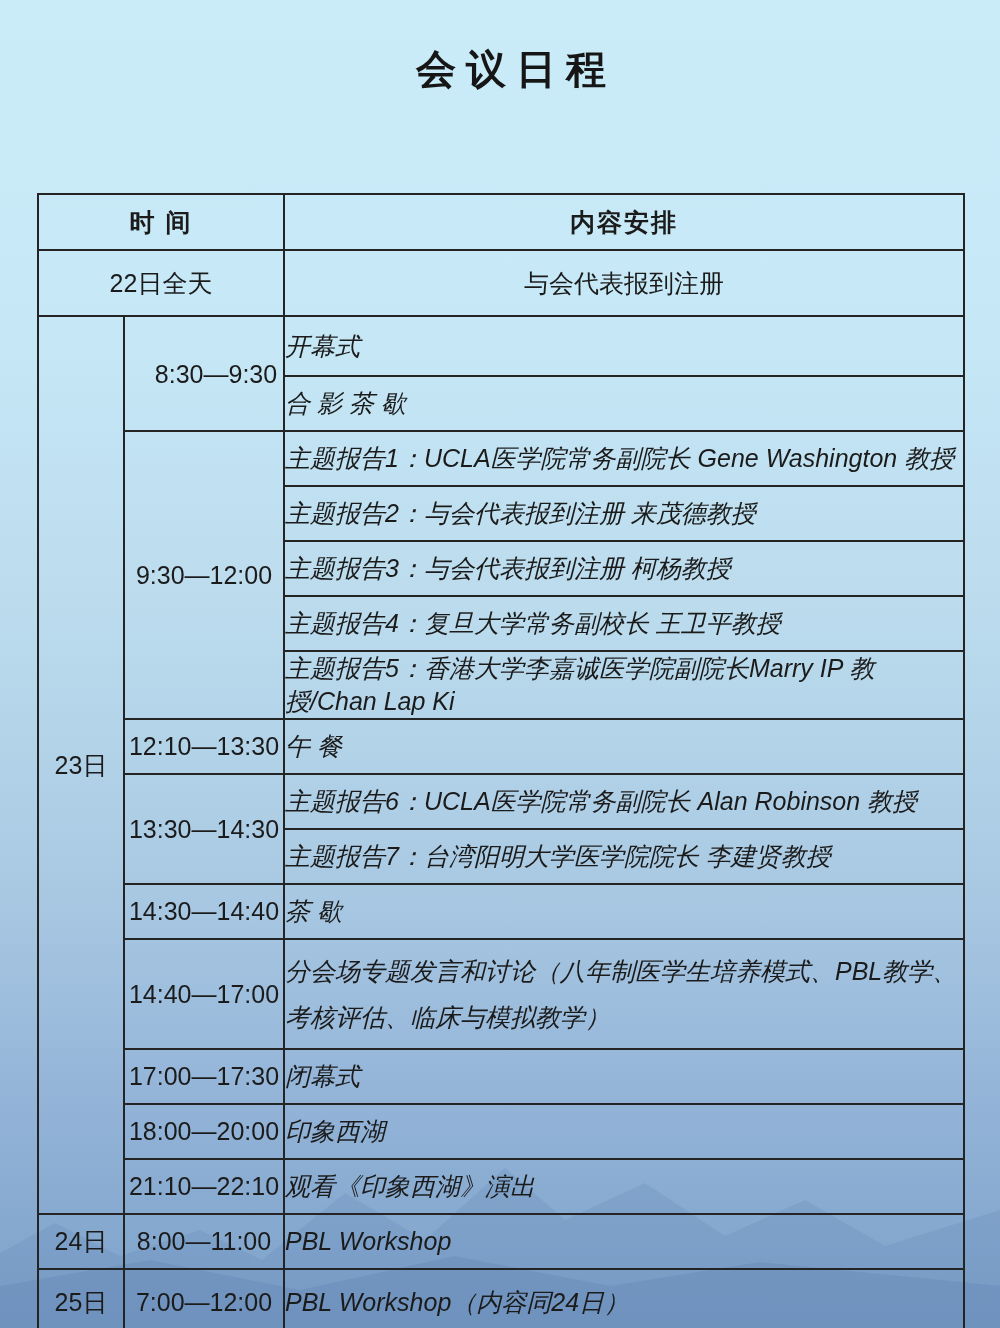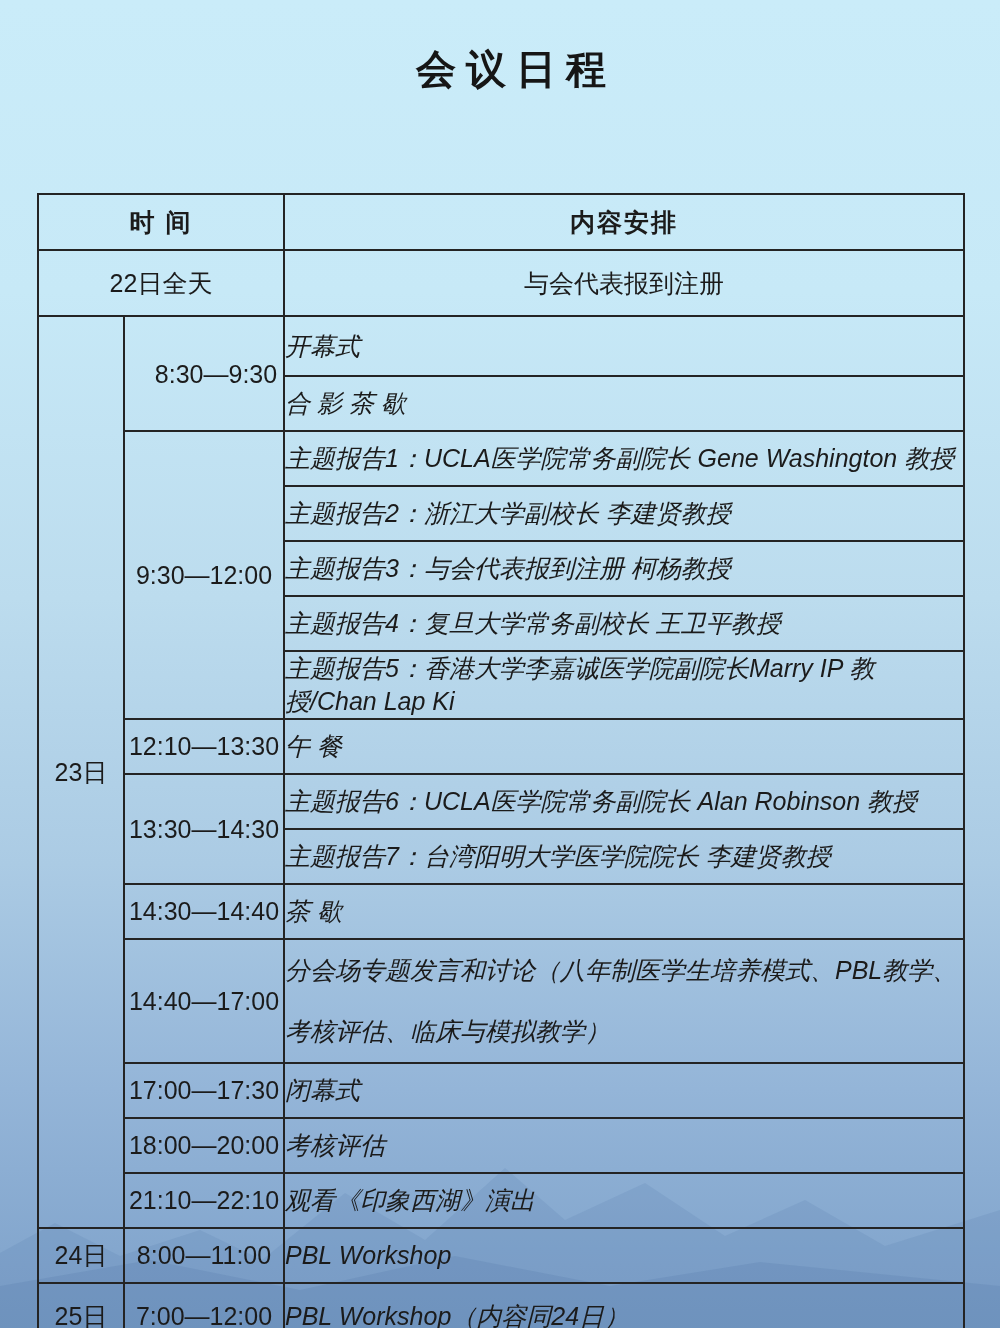--- a/index.html
+++ b/index.html
@@ -65,21 +65,21 @@
     overflow: hidden;
   }
   td.ctr { text-align: center; }
   td.content {
     text-align: left;
     padding-left: 21px;
     padding-right: 10px;
     font-style: italic;
   }
   td.content.wrap2 {
-    line-height: 61px;
+    line-height: 46px;
     vertical-align: middle;
   }
   td.va-top { vertical-align: top; text-align: center; }
   td.va-top .fl {
     display: block;
     line-height: 58px;
   }
   td.va-top .fl.tall { line-height: 60px; margin-left: 24px; }
   tr.h56 { height: 56px; }
   tr.h50 { height: 66px; }
@@ -133,21 +133,21 @@
         <td class="content">合 影 茶 歇</td>
       </tr>
 
       <tr class="h55">
         <td rowspan="5" class="va-top">
           <span class="fl">9:30—12:00</span>
         </td>
         <td class="content">主题报告1：UCLA医学院常务副院长 Gene Washington 教授</td>
       </tr>
       <tr class="h55">
-        <td class="content">主题报告2：浙江大学副校长 李建贤教授</td>
+        <td class="content">主题报告2：与会代表报到注册 来茂德教授</td>
       </tr>
       <tr class="h55">
         <td class="content">主题报告3：与会代表报到注册 柯杨教授</td>
       </tr>
       <tr class="h55">
         <td class="content">主题报告4：复旦大学常务副校长 王卫平教授</td>
       </tr>
       <tr class="h55">
         <td class="content">主题报告5：香港大学李嘉诚医学院副院长Marry IP 教授/Chan Lap Ki</td>
       </tr>
@@ -178,21 +178,21 @@
         </td>
         <td class="content wrap2">分会场专题发言和讨论（八年制医学生培养模式、PBL教学、考核评估、临床与模拟教学）</td>
       </tr>
 
       <tr class="h55">
         <td class="ctr">17:00—17:30</td>
         <td class="content">闭幕式</td>
       </tr>
       <tr class="h55">
         <td class="ctr">18:00—20:00</td>
-        <td class="content">考核评估</td>
+        <td class="content">印象西湖</td>
       </tr>
       <tr class="h55">
         <td class="ctr">21:10—22:10</td>
         <td class="content">观看《印象西湖》演出</td>
       </tr>
 
       <tr class="h55">
         <td class="ctr">24日</td>
         <td class="ctr">8:00—11:00</td>
         <td class="content">PBL Workshop</td>

